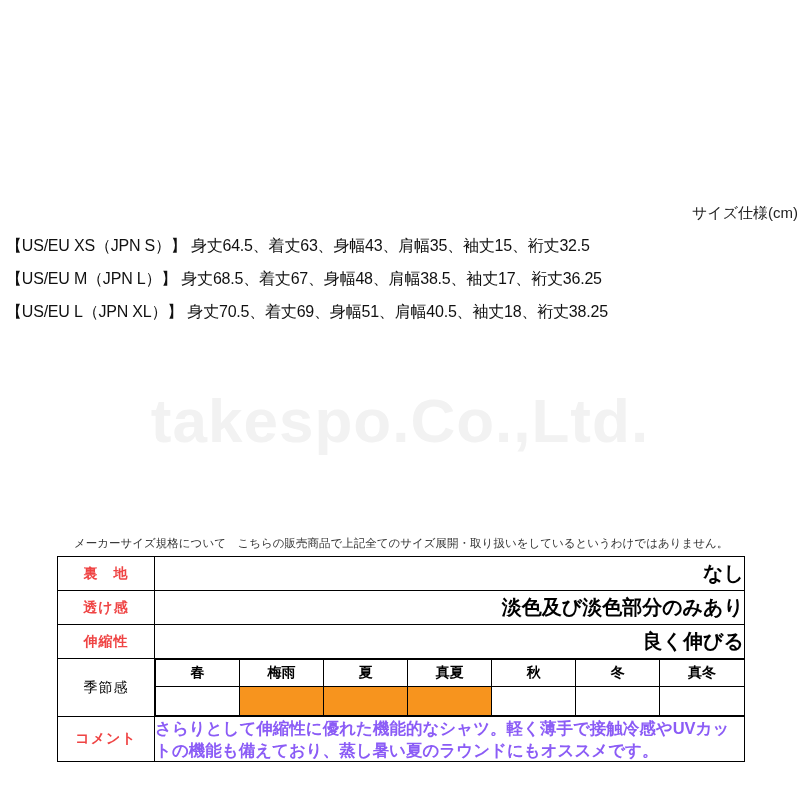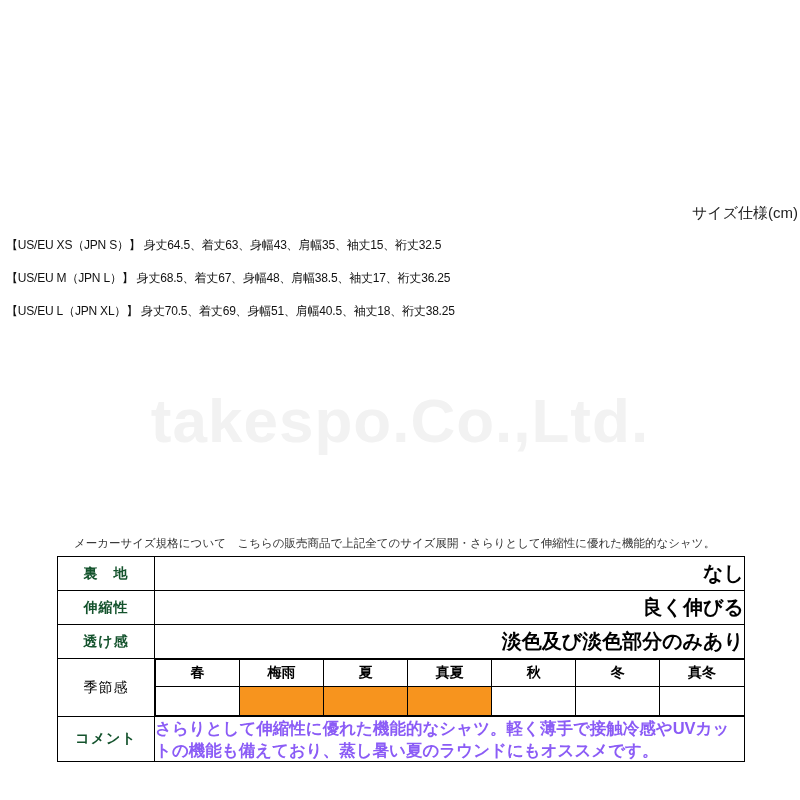--- a/index.html
+++ b/index.html
@@ -24,21 +24,21 @@
     width: 792px;
   }
   #size-spec .spec-title {
     font-size: 15px;
     line-height: 20px;
     color: #222;
     margin-bottom: 6px;
     text-align: right;
   }
   #size-spec .spec-line {
-    font-size: 12px;
+    font-size: 16px;
     line-height: 33px;
     color: #111;
     white-space: nowrap;
     letter-spacing: -0.2px;
   }
 
   
   #watermark {
     position: absolute;
     left: 0;
@@ -75,21 +75,21 @@
   #spec-table td {
     border: 1px solid #000000;
     padding: 0;
     vertical-align: middle;
   }
   .lbl {
     width: 96px;
     text-align: center;
     font-size: 14px;
     font-weight: bold;
-    color: #14532d;
+    color: #ef4444;
     height: 33px;
     letter-spacing: 1px;
   }
   .val {
     padding-left: 12px;
     font-size: 20px;
     font-weight: bold;
     color: #000;
     height: 33px;
     text-align: right;
@@ -135,35 +135,35 @@
 
 <div id="size-spec">
   <div class="spec-title">サイズ仕様(cm)</div>
   <div class="spec-line">【US/EU XS（JPN S）】 身丈64.5、着丈63、身幅43、肩幅35、袖丈15、裄丈32.5</div>
   <div class="spec-line">【US/EU M（JPN L）】 身丈68.5、着丈67、身幅48、肩幅38.5、袖丈17、裄丈36.25</div>
   <div class="spec-line">【US/EU L（JPN XL）】 身丈70.5、着丈69、身幅51、肩幅40.5、袖丈18、裄丈38.25</div>
 </div>
 
 <div id="watermark">takespo.Co.,Ltd.</div>
 
-<div id="table-note">メーカーサイズ規格について　こちらの販売商品で上記全てのサイズ展開・さらりとして伸縮性に優れた機能的なシャツ。</div>
+<div id="table-note">メーカーサイズ規格について　こちらの販売商品で上記全てのサイズ展開・取り扱いをしているというわけではありません。</div>
 
 <table id="spec-table">
   <tbody>
     <tr>
       <td class="lbl">裏　地</td>
       <td class="val">なし</td>
     </tr>
     <tr>
+      <td class="lbl">透け感</td>
+      <td class="val">淡色及び淡色部分のみあり</td>
+    </tr>
+    <tr>
       <td class="lbl">伸縮性</td>
       <td class="val">良く伸びる</td>
-    </tr>
-    <tr>
-      <td class="lbl">透け感</td>
-      <td class="val">淡色及び淡色部分のみあり</td>
     </tr>
     <tr>
       <td class="lbl season-label">季節感</td>
       <td class="nested-holder">
         <table class="season-inner">
           <tbody>
             <tr>
               <td class="season-head-cell">春</td>
               <td class="season-head-cell">梅雨</td>
               <td class="season-head-cell">夏</td>

